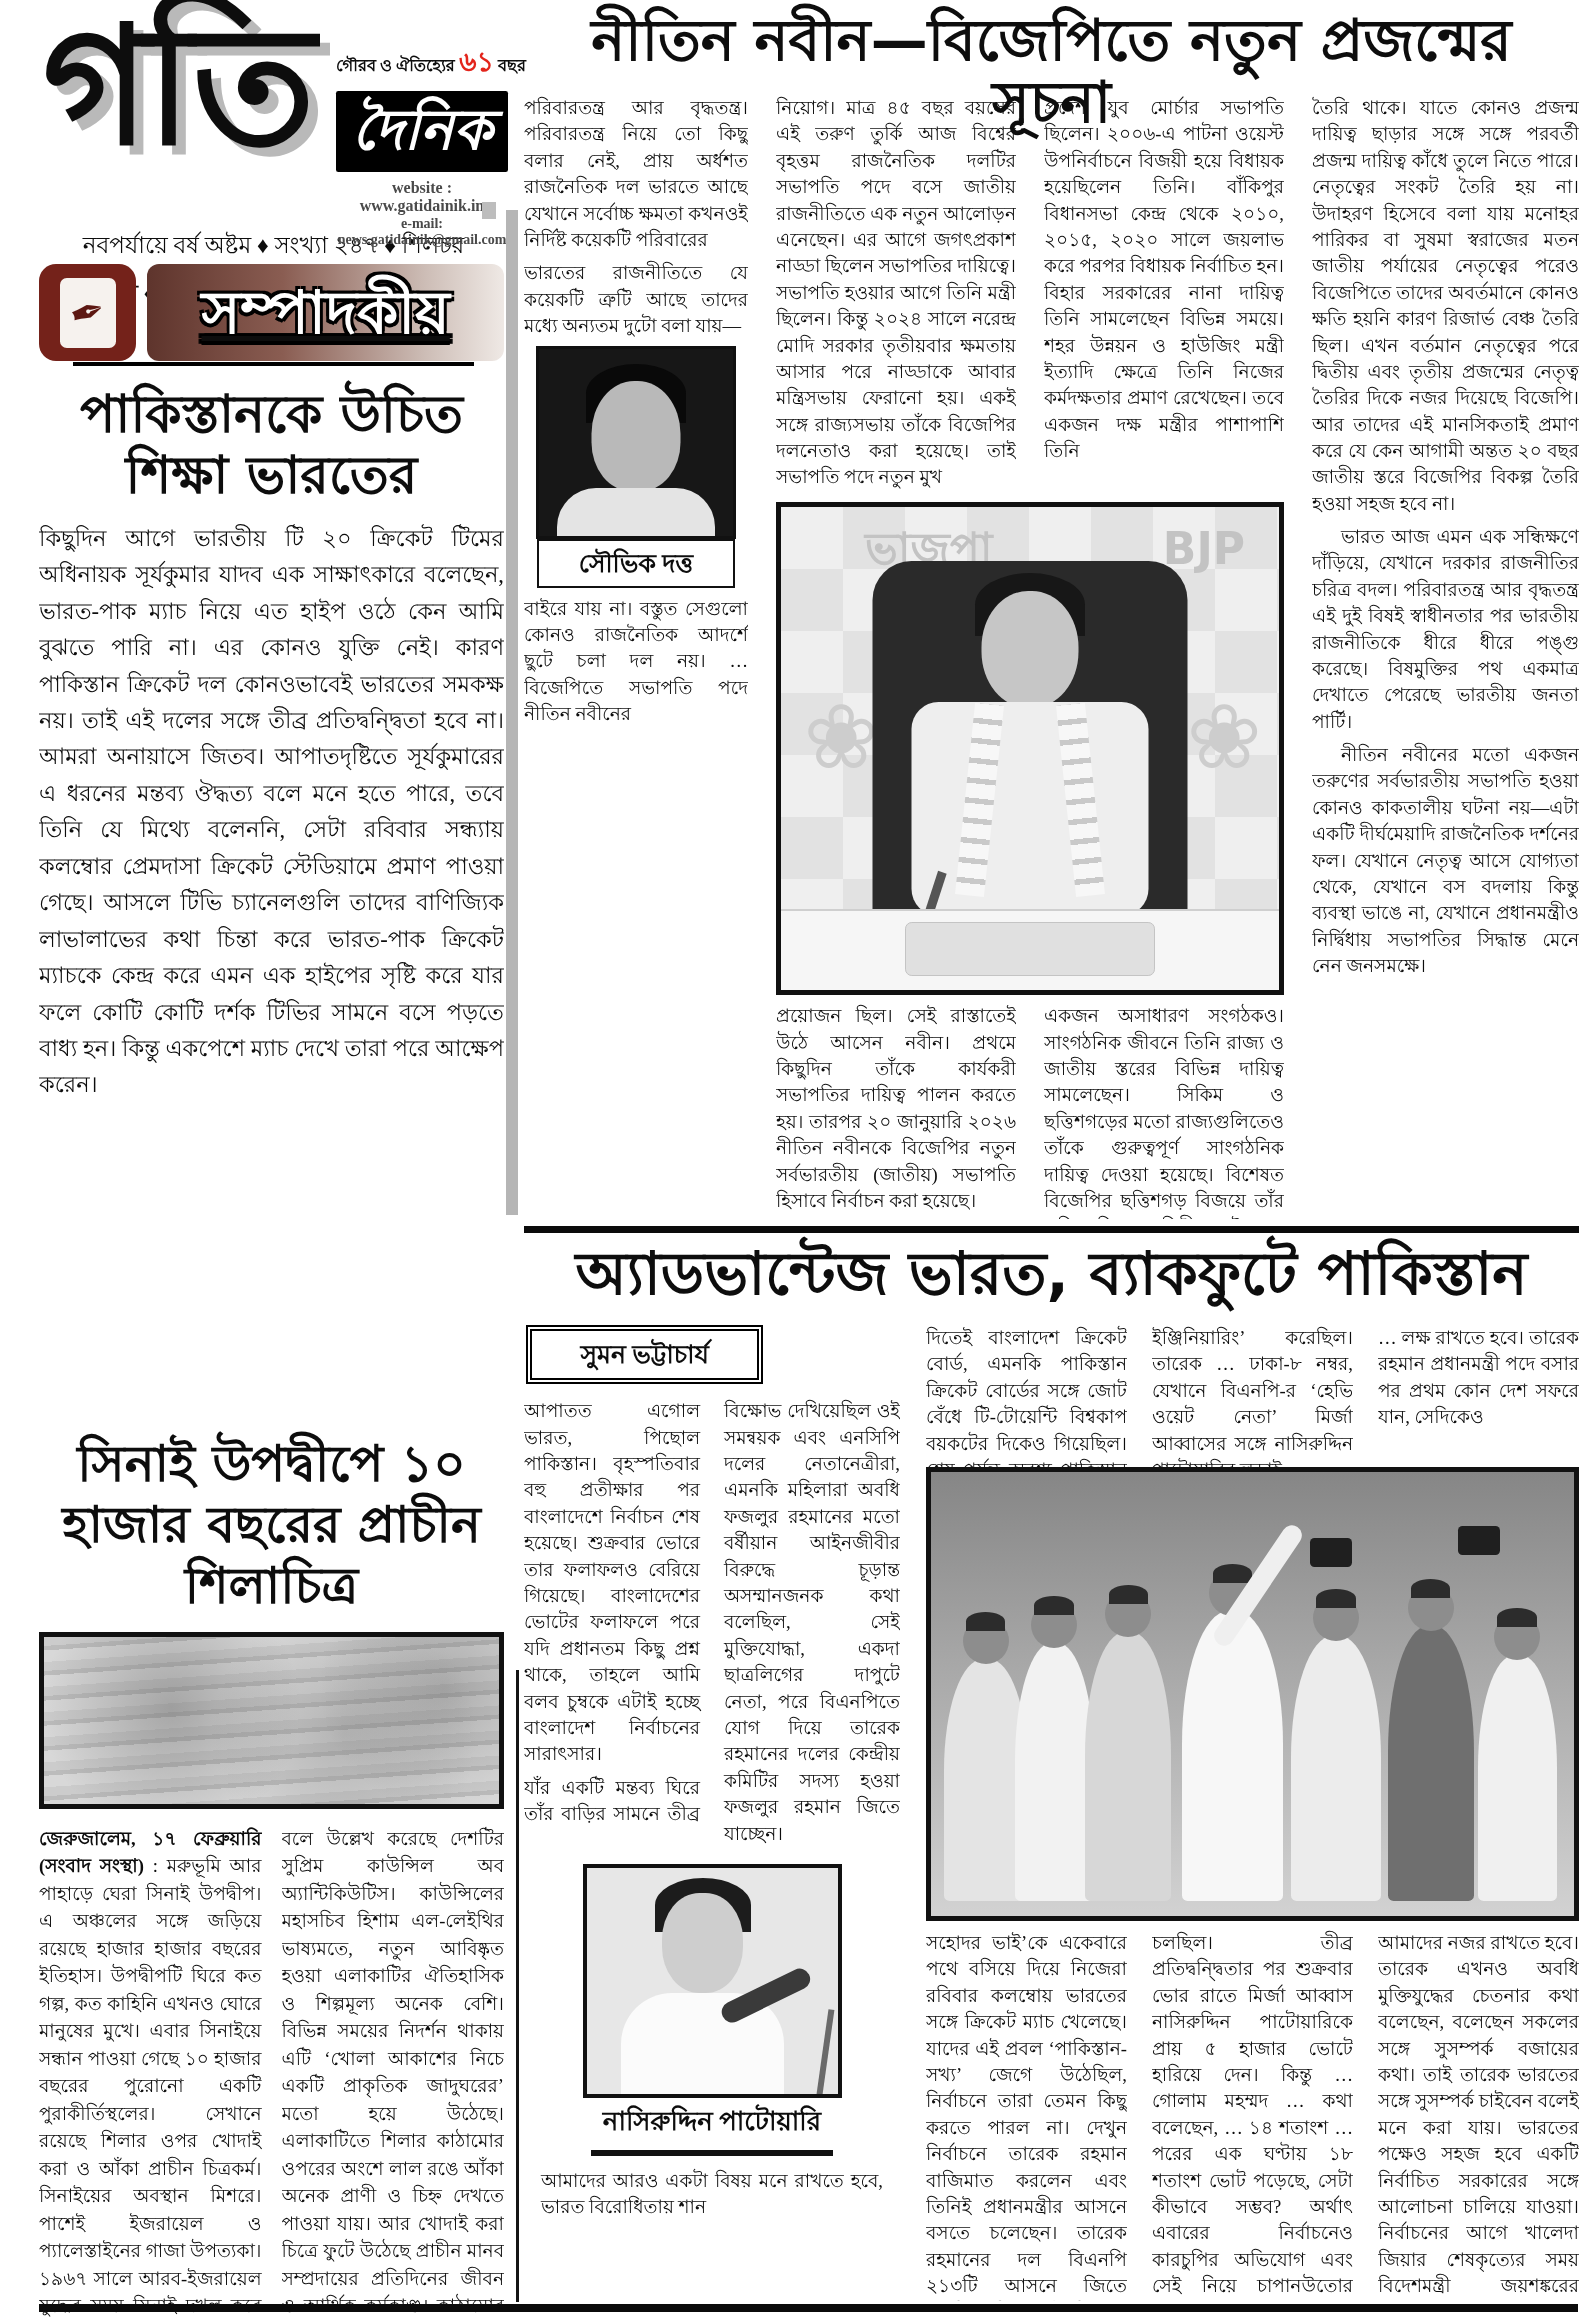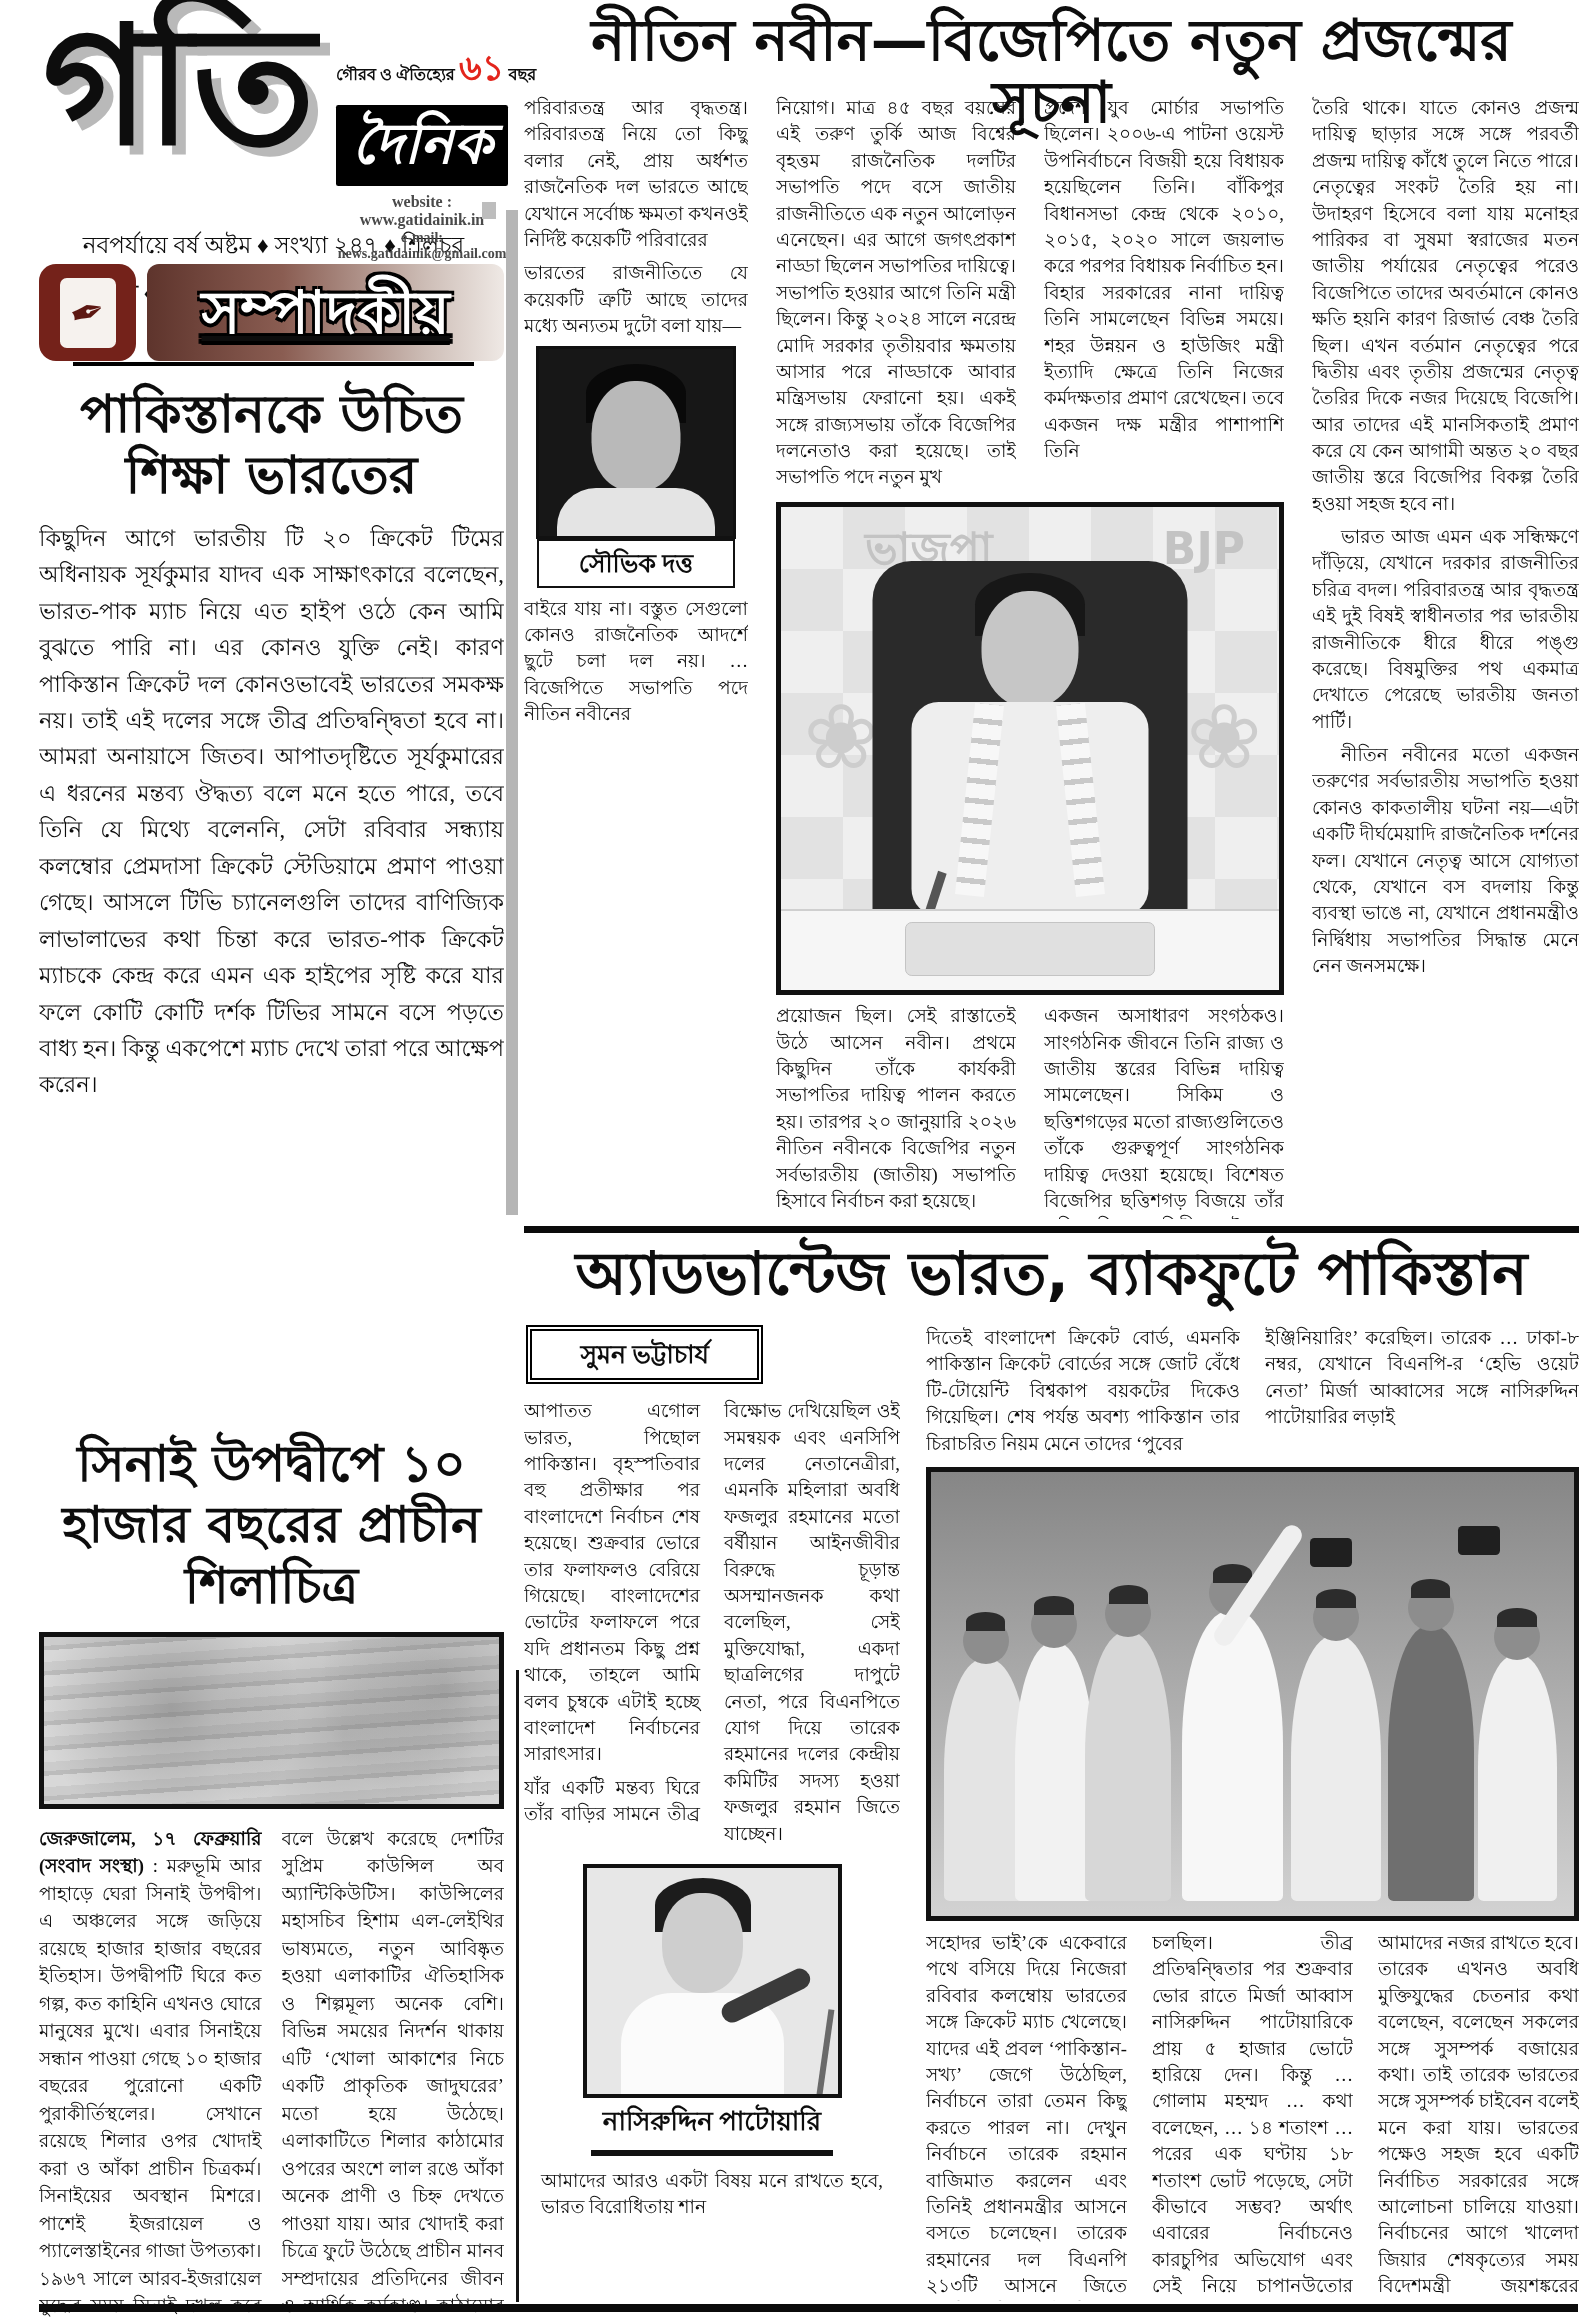--- a/index.html
+++ b/index.html
@@ -10,21 +10,21 @@
   .ind{text-indent:29px;}
   .just{text-align:justify;}
 
   
   .masthead{position:absolute;left:39px;top:16px;width:469px;}
   .mast-top{position:relative;height:196px;}
   .logo{position:absolute;left:3.4px;top:-14.6px;font-size:164px;line-height:1.05;font-weight:900;
         letter-spacing:-4.5px;text-shadow:10px 9px 0 #b9b9b9;}
   .mast-side{position:absolute;right:0;top:25px;width:172px;text-align:center;}
   .tagline{font-size:16.3px;font-weight:700;white-space:nowrap;}
-  .tagline .red{color:#e3251c;font-size:35px;font-weight:900;}
+  .tagline .red{color:#e3251c;font-size:27px;font-weight:900;}
   .brand-box{margin-top:4.5px;background:#000000;color:#fff;font-size:56px;font-weight:900;
              font-style:italic;padding:11.3px 0 14.6px;border-radius:2.3px;line-height:1;}
   .mast-web{font-size:16px;color:#4a4a4a;font-weight:700;margin-top:6.8px;}
   .mast-mail{font-size:14px;color:#4a4a4a;font-weight:700;margin-top:1.1px;}
   .issue-line{margin-top:14.6px;text-align:center;font-size:23px;font-weight:400;}
   .date-line{margin-top:9px;text-align:center;font-size:23px;font-weight:800;}
   .date-rule{height:4px;background:#000;margin:9px 34px 0;}
 
   .v-grey{position:absolute;left:506px;top:210px;width:12.4px;height:1005px;background:#b5b5b5;}
   .v-black{position:absolute;left:516px;top:1670px;width:2.8px;height:632px;background:#141414;}
@@ -283,20 +283,23 @@
     </div>
 
     <div class="sa-right">
       <div class="sa-top-cols">
         <div>
             <p>দিতেই বাংলাদেশ ক্রিকেট বোর্ড, এমনকি পাকিস্তান ক্রিকেট বোর্ডের সঙ্গে জোট বেঁধে টি-টোয়েন্টি বিশ্বকাপ বয়কটের দিকেও গিয়েছিল। শেষ পর্যন্ত অবশ্য পাকিস্তান তার চিরাচরিত নিয়ম মেনে তাদের ‘পুবের</p>
           </div>
         <div>
             <p>ইঞ্জিনিয়ারিং’ করেছিল। তারেক … ঢাকা-৮ নম্বর, যেখানে বিএনপি-র ‘হেভি ওয়েট নেতা’ মির্জা আব্বাসের সঙ্গে নাসিরুদ্দিন পাটোয়ারির লড়াই</p>
           </div>
+        <div>
+            <p>… লক্ষ রাখতে হবে। তারেক রহমান প্রধানমন্ত্রী পদে বসার পর প্রথম কোন দেশ সফরে যান, সেদিকেও</p>
+          </div>
       </div>
       <div class="crowd-photo">
         <div class="fg f1">
             <span class="head"></span>
           </div>
         <div class="fg f2">
             <span class="head"></span>
           </div>
         <div class="fg f3">
             <span class="head"></span>

